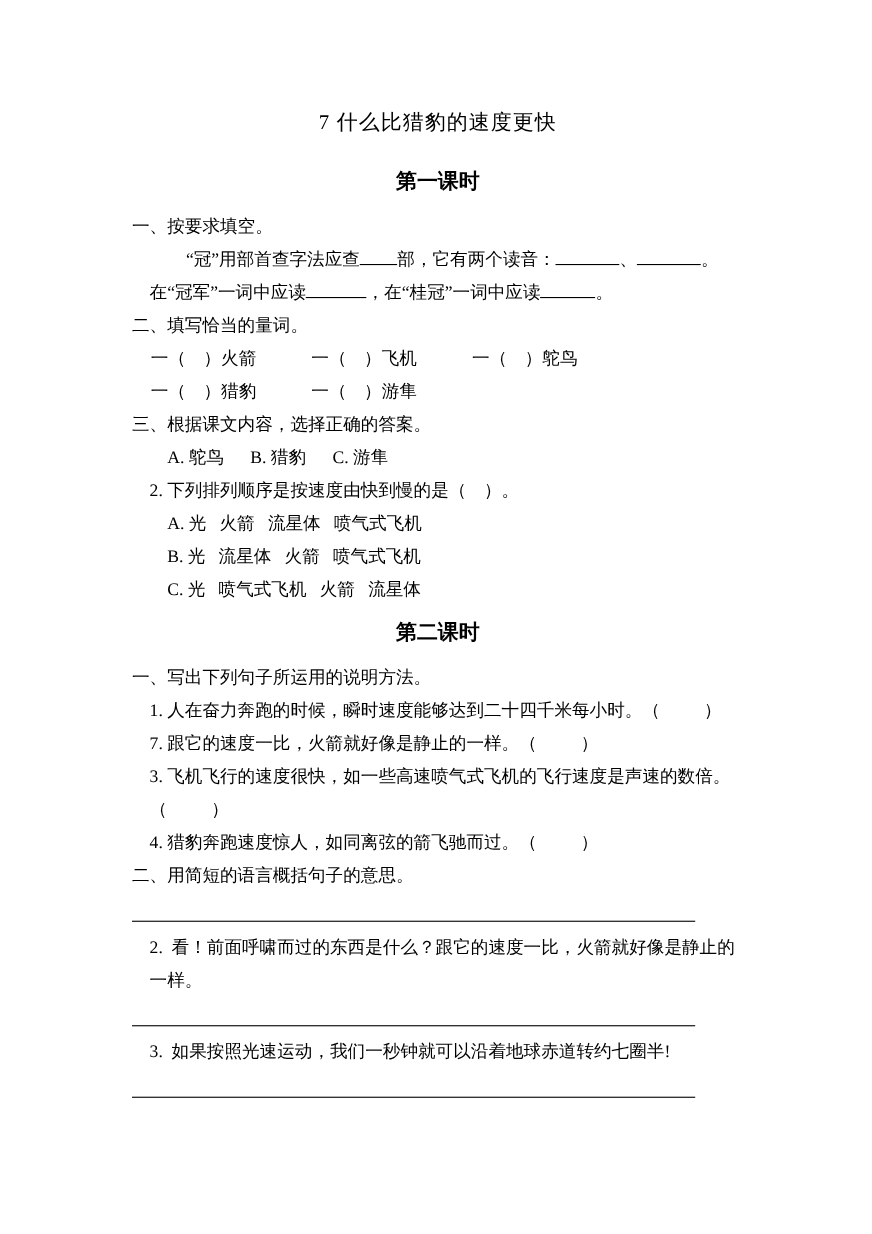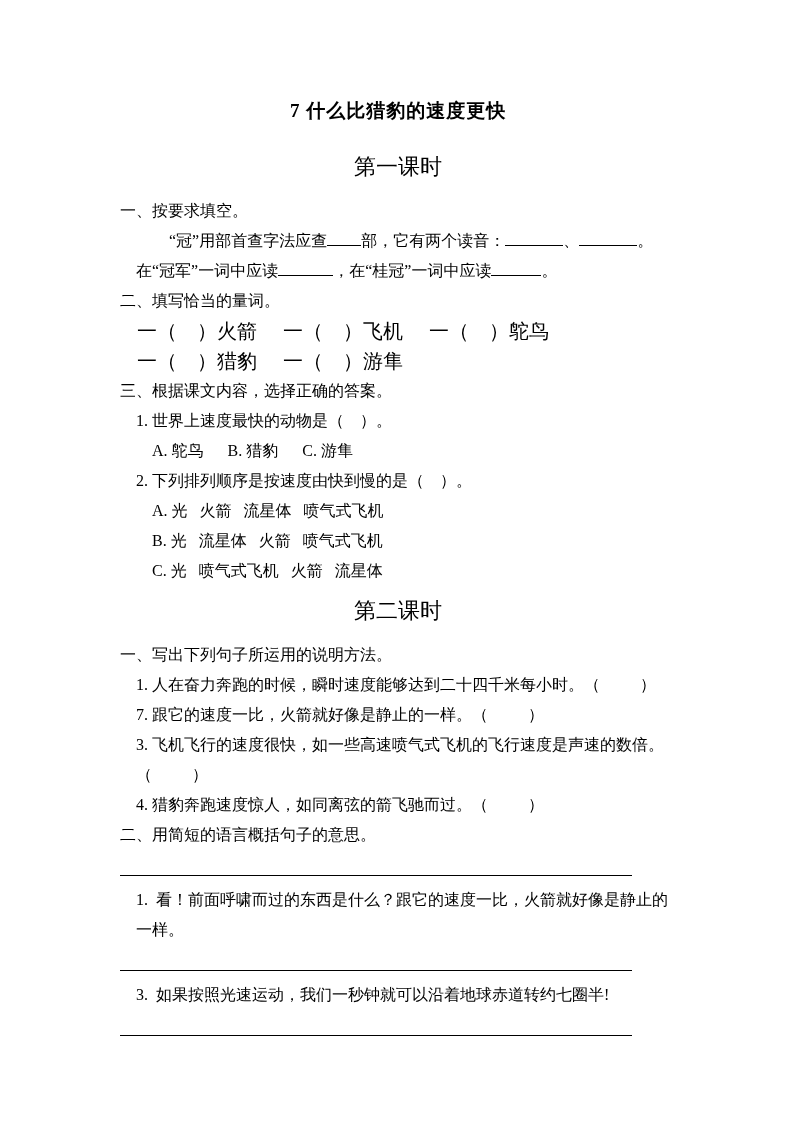--- a/index.html
+++ b/index.html
@@ -4,29 +4,29 @@
 <style>
   * { margin:0; padding:0; box-sizing:border-box; }
   html, body { background:#ffffff; }
   body {
     width:793px; height:1122px;
     font-family:"Liberation Serif","DejaVu Serif",serif;
     color:#000;
     overflow:hidden;
   }
   .page { padding:98px 117px 0 120px; }
-  .title { font-size:19px; font-weight:bold; text-align:center; letter-spacing:1px; margin-bottom:28px; }
-  .lesson-heading { font-size:22px; font-weight:normal; text-align:center; margin:10px 0 14px; }
+  .title { font-size:19px; font-weight:normal; text-align:center; letter-spacing:1px; margin-bottom:28px; }
+  .lesson-heading { font-size:19px; font-weight:bold; text-align:center; margin:10px 0 14px; }
   .sec-heading { font-size:16px; font-weight:normal; line-height:30px; white-space:pre-wrap; }
   .para { font-size:16px; line-height:30px; white-space:pre-wrap;margin-left:16px; }
   .indent { text-indent:33px; }
   .opt { padding-left:16px; }
   .blank { display:inline-block; border-bottom:1px solid #000; height:15px; vertical-align:baseline; }
   .w34 { width:34px; } .w58 { width:58px; } .w55 { width:55px; } .w50 { width:50px; }
-  .mrow { display:flex; font-size:20px; line-height:30px; padding-left:17px; }
+  .mrow { display:flex; font-size:16px; line-height:30px; padding-left:17px; }
   .mcol { width:146px; white-space:pre; }
   .answer-line { border-bottom:1px solid #000; height:26px; width:512px; margin-bottom:9px; }
 </style>
 </head>
 <body>
 
 <div class="page">
 
   <h1 class="title">7 什么比猎豹的速度更快</h1>
 
@@ -42,36 +42,35 @@
     <span class="mcol">一（    ）火箭</span>
     <span class="mcol">一（    ）飞机</span>
     <span class="mcol">一（    ）鸵鸟</span>
   </div>
   <div class="mrow">
     <span class="mcol">一（    ）猎豹</span>
     <span class="mcol">一（    ）游隼</span>
   </div>
 
   <p class="sec-heading">三、根据课文内容，选择正确的答案。</p>
-  <p class="para">1. 世界上速度最快的动物是（    ）。</p>
   <p class="para opt">A. 鸵鸟      B. 猎豹      C. 游隼</p>
   <p class="para">2. 下列排列顺序是按速度由快到慢的是（    ）。</p>
   <p class="para opt">A. 光   火箭   流星体   喷气式飞机</p>
   <p class="para opt">B. 光   流星体   火箭   喷气式飞机</p>
   <p class="para opt">C. 光   喷气式飞机   火箭   流星体</p>
 
   <h2 class="lesson-heading">第二课时</h2>
 
   <p class="sec-heading">一、写出下列句子所运用的说明方法。</p>
   <p class="para">1. 人在奋力奔跑的时候，瞬时速度能够达到二十四千米每小时。（          ）</p>
   <p class="para">7. 跟它的速度一比，火箭就好像是静止的一样。（          ）</p>
   <p class="para">3. 飞机飞行的速度很快，如一些高速喷气式飞机的飞行速度是声速的数倍。</p>
   <p class="para">（          ）</p>
   <p class="para">4. 猎豹奔跑速度惊人，如同离弦的箭飞驰而过。（          ）</p>
 
   <p class="sec-heading">二、用简短的语言概括句子的意思。</p>
   <div class="answer-line"></div>
-  <p class="para">1.  看！前面呼啸而过的东西是什么？跟它的速度一比，火箭就好像是静止的一样。</p>
+  <p class="para">2.  看！前面呼啸而过的东西是什么？跟它的速度一比，火箭就好像是静止的一样。</p>
   <div class="answer-line"></div>
   <p class="para">3.  如果按照光速运动，我们一秒钟就可以沿着地球赤道转约七圈半!</p>
   <div class="answer-line"></div>
 
 </div>
 
 </body></html>

